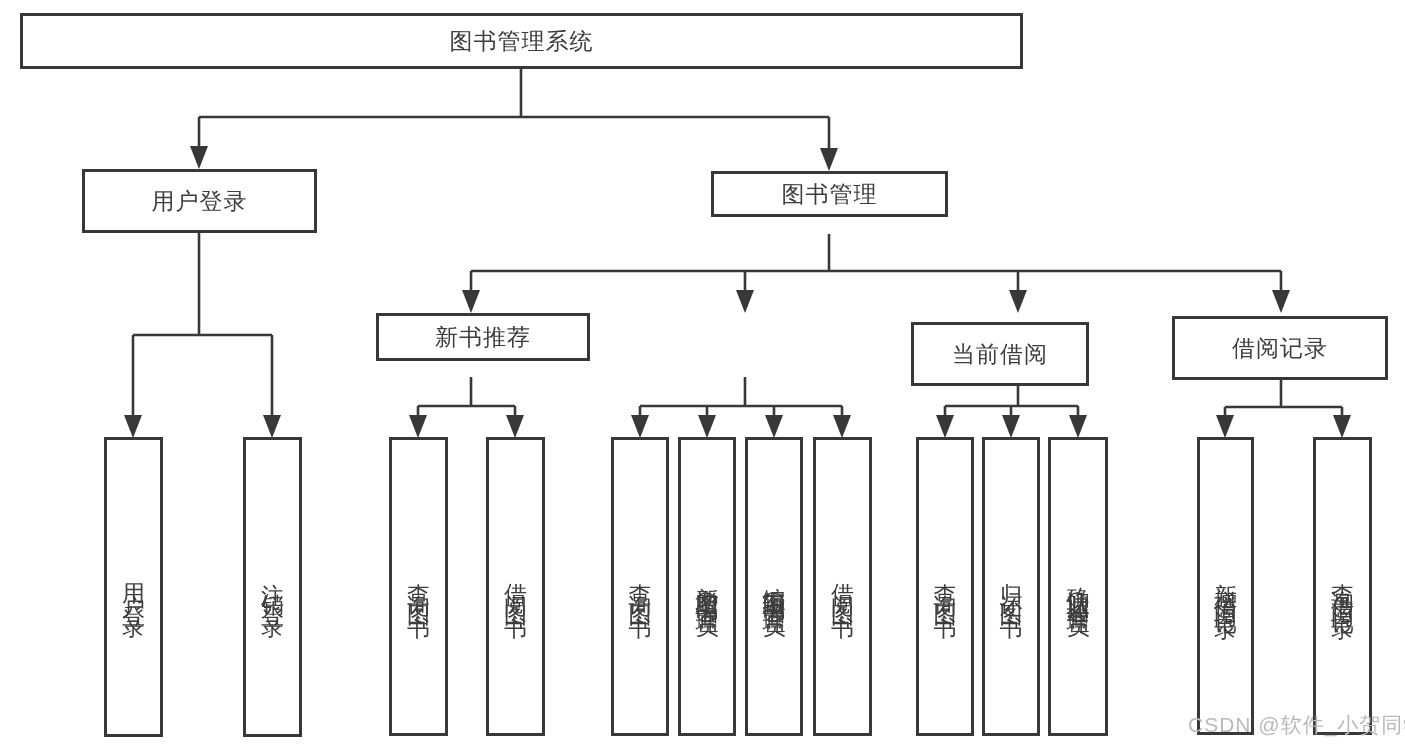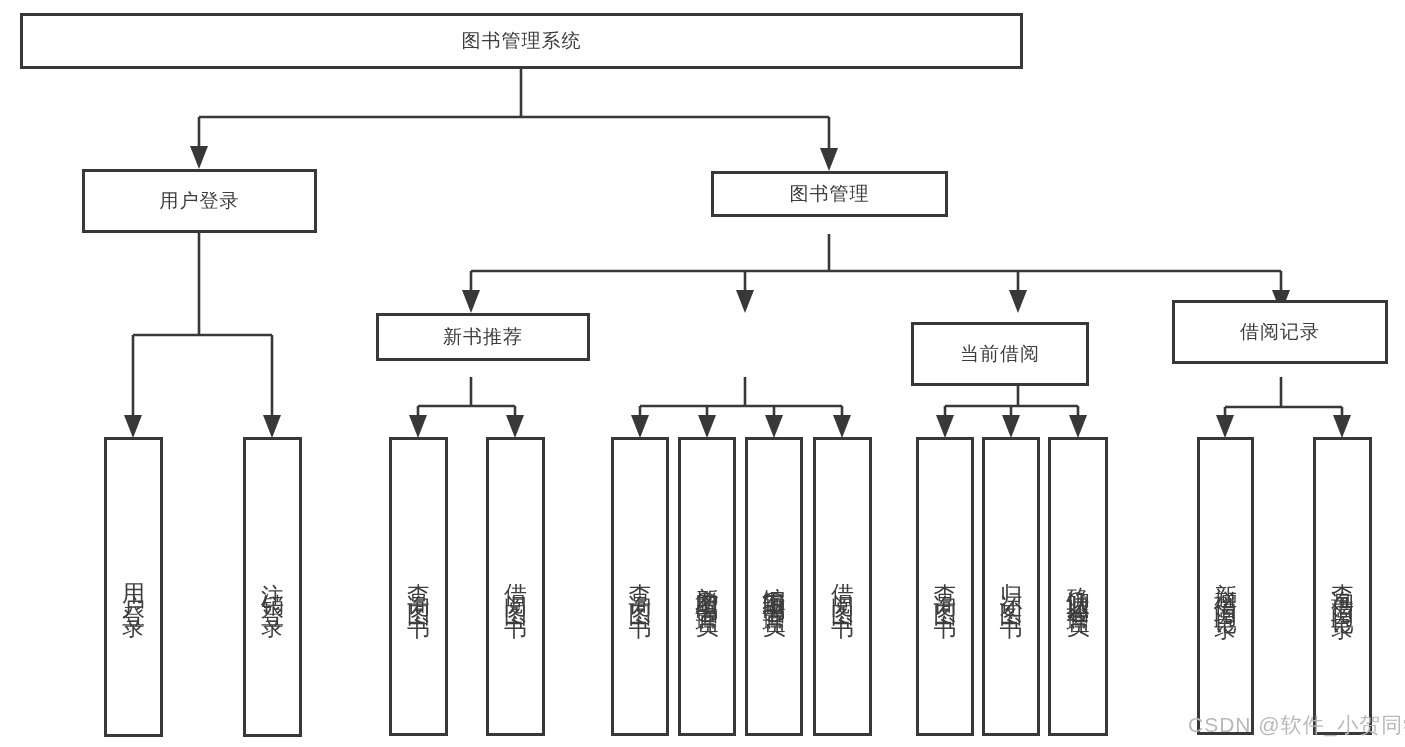--- a/index.html
+++ b/index.html
@@ -6,21 +6,21 @@
   .stage{
     position:relative;width:1405px;height:747px;background:#ffffff;
     font-family:"Liberation Sans","DejaVu Sans",sans-serif;
     color:#3d3d3d;overflow:hidden;
   }
   svg.connectors{position:absolute;left:0;top:0;width:1405px;height:747px;}
   .node{
     position:absolute;background:#ffffff;border:3px solid #383838;
     box-sizing:border-box;display:flex;align-items:center;justify-content:center;
   }
-  .node.h span{font-size:19px;letter-spacing:1px;white-space:nowrap;}
+  .node.h span{font-size:23px;letter-spacing:1px;white-space:nowrap;}
   .node.v span{
     writing-mode:vertical-rl;text-orientation:mixed;
     font-size:23px;line-height:1;white-space:nowrap;
   }
   .ls-wide  span{letter-spacing:11px;}
   .ls-mid   span{letter-spacing:7px;}
   .ls-dense span{letter-spacing:4px;}
   .watermark{
     position:absolute;left:1188px;top:711px;
     font-size:21px;color:#b9b9bd;letter-spacing:1px;white-space:nowrap;
@@ -99,21 +99,21 @@
   <div class="node h" style="left:711px;top:171px;width:237px;height:46px">
     <span>图书管理</span>
   </div>
 
   <div class="node h" style="left:376px;top:313px;width:214px;height:48px">
     <span>新书推荐</span>
   </div>
   <div class="node h" style="left:911px;top:322px;width:178px;height:64px">
     <span>当前借阅</span>
   </div>
-  <div class="node h" style="left:1172px;top:300px;width:216px;height:64px">
+  <div class="node h" style="left:1172px;top:316px;width:216px;height:64px">
     <span>借阅记录</span>
   </div>
 
   <div class="node v ls-wide" style="left:104px;top:437px;width:59px;height:300px">
     <span>用户登录</span>
   </div>
   <div class="node v ls-wide" style="left:243px;top:437px;width:59px;height:300px">
     <span>注销登录</span>
   </div>
 

